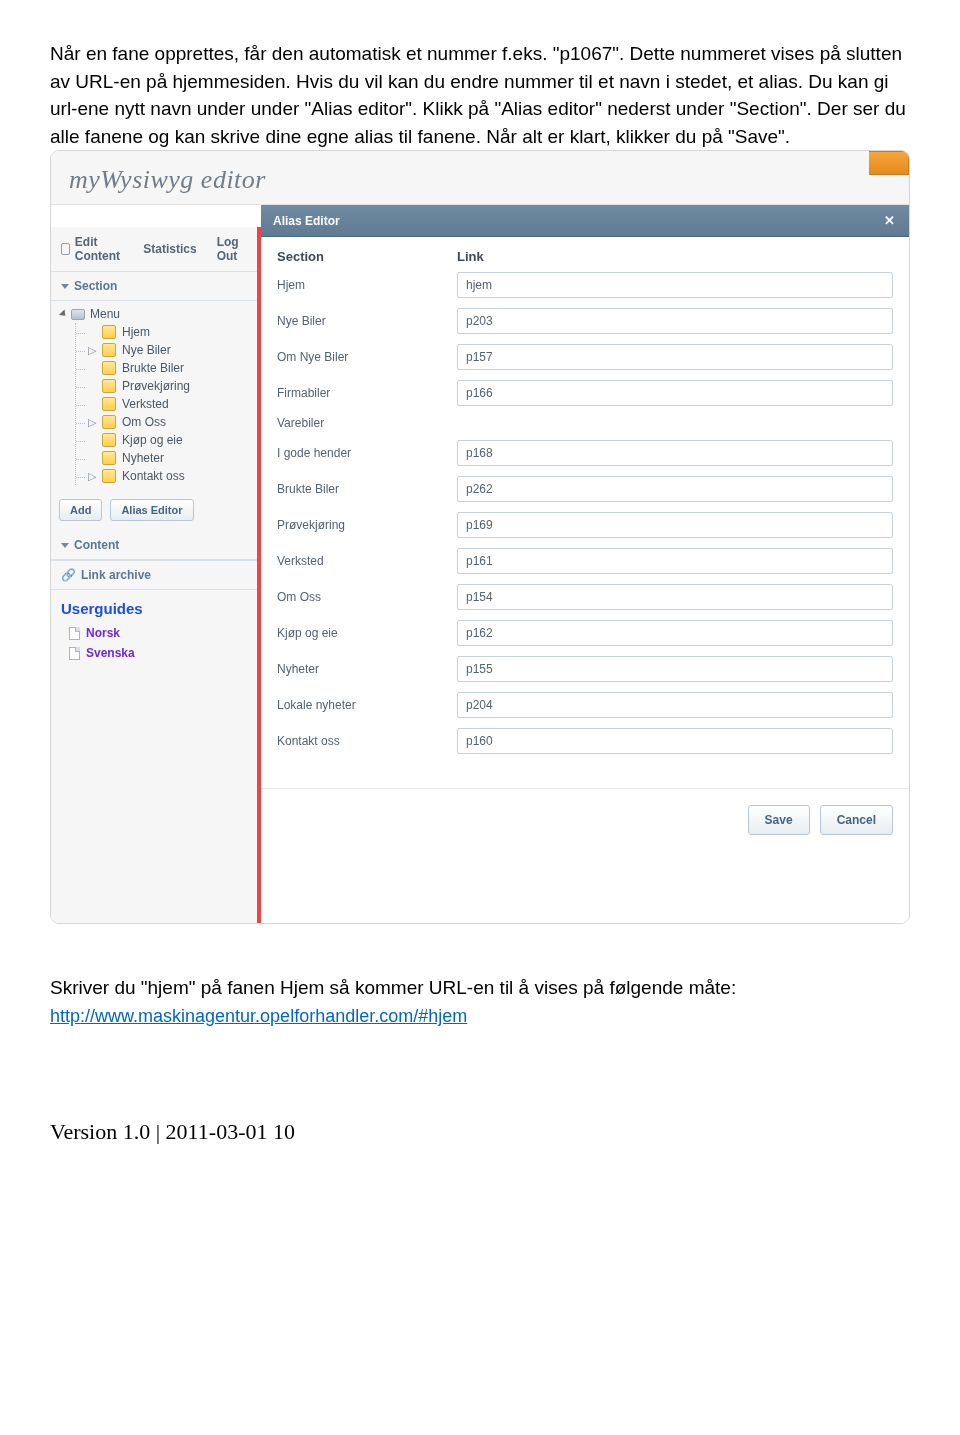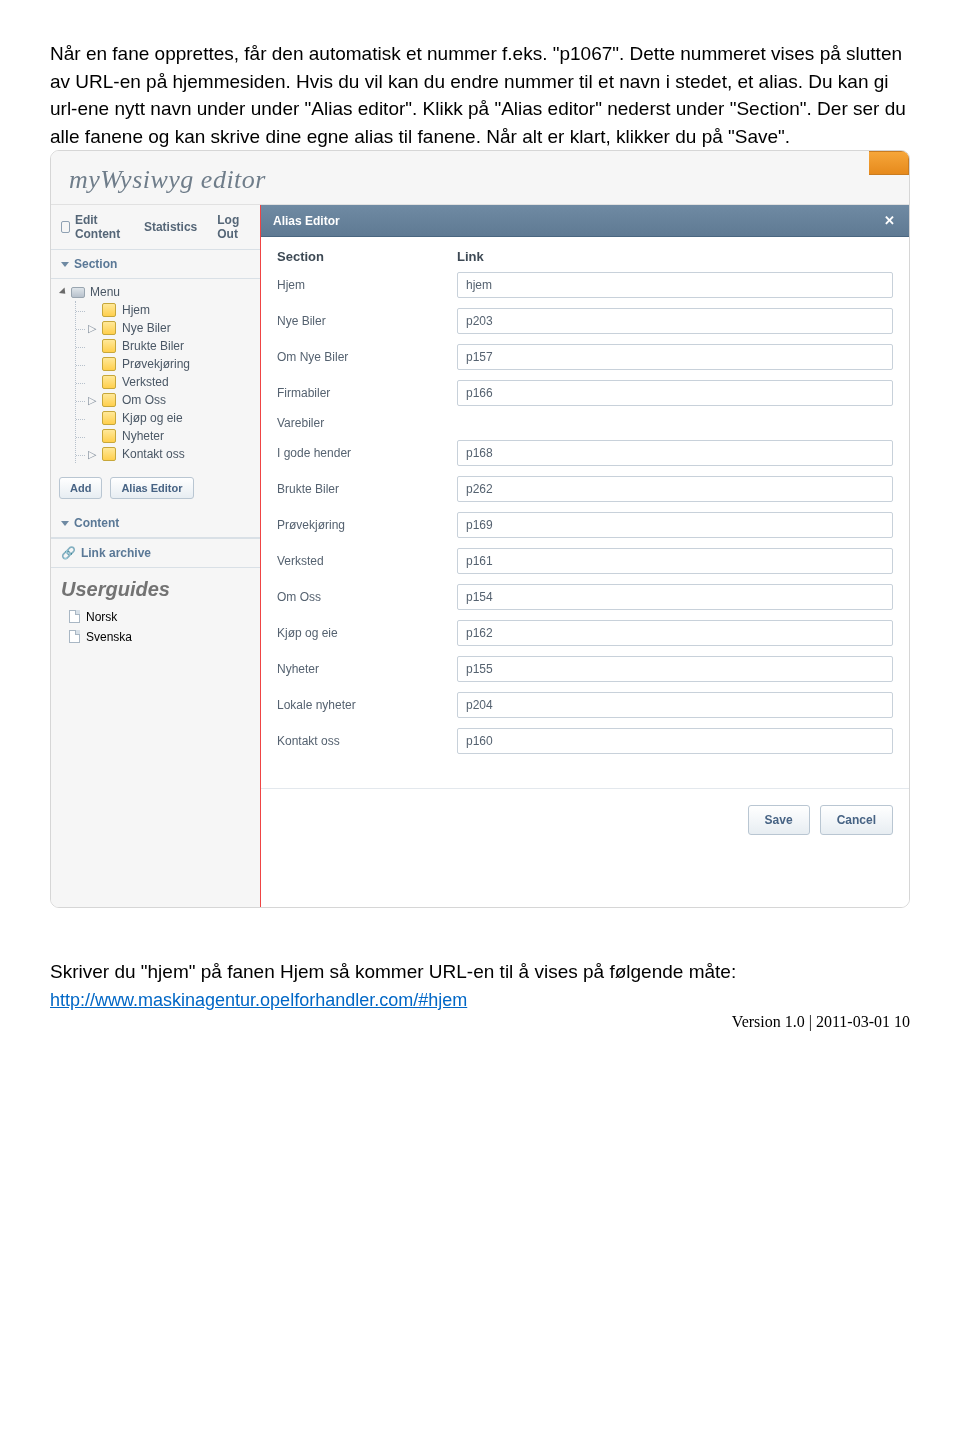--- a/index.html
+++ b/index.html
@@ -4,59 +4,59 @@
 <style>
   * { box-sizing: border-box; margin: 0; padding: 0; }
   body { font-family: Arial, Helvetica, sans-serif; background: #fff; color: #000; width: 960px; }
   .page { padding: 40px 50px; }
   .intro { font-size: 19px; line-height: 1.45; }
   .app { border: 1px solid #d6d6d6; border-radius: 9px; overflow: hidden; }
   .app-header { background: #f6f6f6; padding: 14px 18px 10px; border-bottom: 1px solid #e1e1e1; position: relative; height: 54px; }
   .app-title { font-family: Georgia, serif; font-style: italic; font-size: 26px; color: #6f7d8a; letter-spacing: 0.5px; }
   .orange-strip { position: absolute; right: 0; top: 0; width: 40px; height: 24px; background: linear-gradient(#f6a63a,#e68a1c); border: 1px solid #ca7c20; border-left: none; border-top-right-radius: 3px; }
   .app-body { display: flex; }
-  .sidebar { width: 210px; background: #f6f6f6; border-right: 1px solid #ef4444; }
+  .sidebar { width: 210px; background: #f6f6f6; border-right: 4px solid #ef4444; margin-top: 22px; }
   .side-tabs { display: flex; font-size: 12px; font-weight: bold; color: #556677; border-bottom: 1px solid #d9e0e6; }
   .side-tab { padding: 8px 10px; display: flex; align-items: center; gap: 5px; cursor: pointer; }
   .side-tab .ico { width: 12px; height: 12px; border: 1px solid #8fa1b3; border-radius: 2px; display: inline-block; }
   .panel-header { padding: 7px 10px; font-size: 12px; font-weight: bold; color: #5a7896; border-bottom: 1px solid #d9e0e6; display: flex; align-items: center; gap: 5px; cursor: pointer; }
   .panel-header .tri { width: 0; height: 0; border-left: 4px solid transparent; border-right: 4px solid transparent; border-top: 5px solid #6f8aa3; }
   .tree { padding: 6px 4px 6px 10px; font-size: 12px; color: #4a5765; }
   .tree-root { display: flex; align-items: center; gap: 5px; margin-bottom: 2px; }
   .tree-root .arrow { width: 0; height: 0; border-top: 4px solid transparent; border-bottom: 4px solid transparent; border-left: 5px solid #6a6a6a; transform: rotate(45deg); }
   .tree-root .disk { width: 14px; height: 11px; background: linear-gradient(#dfe5ea,#b7c1cc); border: 1px solid #99a5b0; border-radius: 2px; }
   .tree-items { margin-left: 14px; border-left: 1px dotted #b7c1cc; }
   .tree-item { display: flex; align-items: center; gap: 6px; padding: 2px 0 2px 12px; position: relative; cursor: pointer; }
   .tree-item::before { content: ""; position: absolute; left: 0; top: 10px; width: 9px; border-top: 1px dotted #b7c1cc; }
   .tree-item .expander { color: #7d8a98; font-size: 11px; width: 8px; display: inline-block; text-align: center; }
   .page-ico { width: 14px; height: 14px; background: linear-gradient(#ffe898,#ffcf4d); border: 1px solid #c7a73a; border-radius: 2px; }
   .btn-row { display: flex; gap: 8px; padding: 8px 8px 10px; }
   .mini-btn { font-size: 11px; font-weight: bold; color: #476384; background: linear-gradient(#fff,#e7edf2); border: 1px solid #b9c6d2; border-radius: 3px; padding: 4px 10px; cursor: pointer; }
   .panel-link { padding: 7px 10px; font-size: 12px; font-weight: bold; color: #5a7896; border-top: 1px solid #d9e0e6; border-bottom: 1px solid #d9e0e6; display: flex; align-items: center; gap: 5px; cursor: pointer; }
   .panel-link .link-ico { color: #7494b1; font-size: 12px; }
-  .guides-title { padding: 10px 10px 6px; font-size: 20px; font-weight: bold; color: #737373; font-style: italic; }
-  .guide-item { display: flex; gap: 6px; padding: 3px 10px 3px 18px; font-size: 12px; color: #000000; cursor: pointer; }
+  .guides-title { padding: 10px 10px 6px; font-size: 15px; font-weight: bold; color: #1d4ed8; }
+  .guide-item { display: flex; align-items: center; gap: 6px; padding: 3px 10px 3px 18px; font-size: 12px; color: #6d28d9; cursor: pointer; font-weight: bold; }
   .doc-ico { width: 11px; height: 13px; border: 1px solid #a9b7c4; background: #fff; position: relative; }
   .doc-ico::after { content:""; position:absolute; right:-1px; top:-1px; width:4px; height:4px; background:#d7e0e8; border-left:1px solid #a9b7c4; border-bottom:1px solid #a9b7c4; }
   .sidebar-spacer { height: 260px; }
   .main { flex: 1; background: #fff; display: flex; flex-direction: column; }
   .modal-bar { background: linear-gradient(#6f8aa3,#5f7a93); color: #fff; font-size: 12px; font-weight: bold; padding: 8px 12px; display: flex; justify-content: space-between; align-items: center; border-bottom: 1px solid #4a6680; }
   .modal-close { width: 15px; height: 15px; display: flex; align-items: center; justify-content: center; color: #fff; font-size: 13px; cursor: pointer; }
   .table-area { padding: 12px 16px; }
   .col-headers { display: flex; font-size: 13px; font-weight: bold; color: #3d4954; margin-bottom: 8px; }
   .col-section { width: 180px; }
   .col-alias { flex: 1; }
   .row { display: flex; align-items: center; margin-bottom: 10px; font-size: 12px; color: #556270; }
   .row .label { width: 180px; }
   .row input { flex: 1; min-width: 0; padding: 5px 8px; font-size: 12px; color: #556270; border: 1px solid #c8d1da; border-radius: 2px; background: #fff; }
   .actions { display: flex; justify-content: flex-end; gap: 10px; padding: 16px 16px 12px; border-top: 1px solid #e3e8ed; margin-top: 12px; }
   .act-btn { font-size: 12px; font-weight: bold; color: #476384; background: linear-gradient(#fff,#e7edf2); border: 1px solid #b9c6d2; border-radius: 3px; padding: 7px 16px; cursor: pointer; }
   .outro { font-size: 19px; line-height: 1.45; margin-top: 50px; }
   .outro a { color: #0067c6; text-decoration: underline; font-size: 18px; }
-  .footer { text-align: right; font-size: 16px; font-family: "Times New Roman", serif; }
+  .footer { text-align: left; margin-top: 90px; font-size: 22px; font-family: "Times New Roman", serif; }
 </style>
 </head>
 <body>
 
 <div class="page">
   <p class="intro">Når en fane opprettes, får den automatisk et nummer f.eks. "p1067". Dette nummeret vises på slutten av URL-en på hjemmesiden. Hvis du vil kan du endre nummer til et navn i stedet, et alias. Du kan gi url-ene nytt navn under under "Alias editor". Klikk på "Alias editor" nederst under "Section". Der ser du alle fanene og kan skrive dine egne alias til fanene. Når alt er klart, klikker du på "Save".</p>
 
   <div class="app">
     <div class="app-header">
       <span class="app-title">myWysiwyg editor</span>

